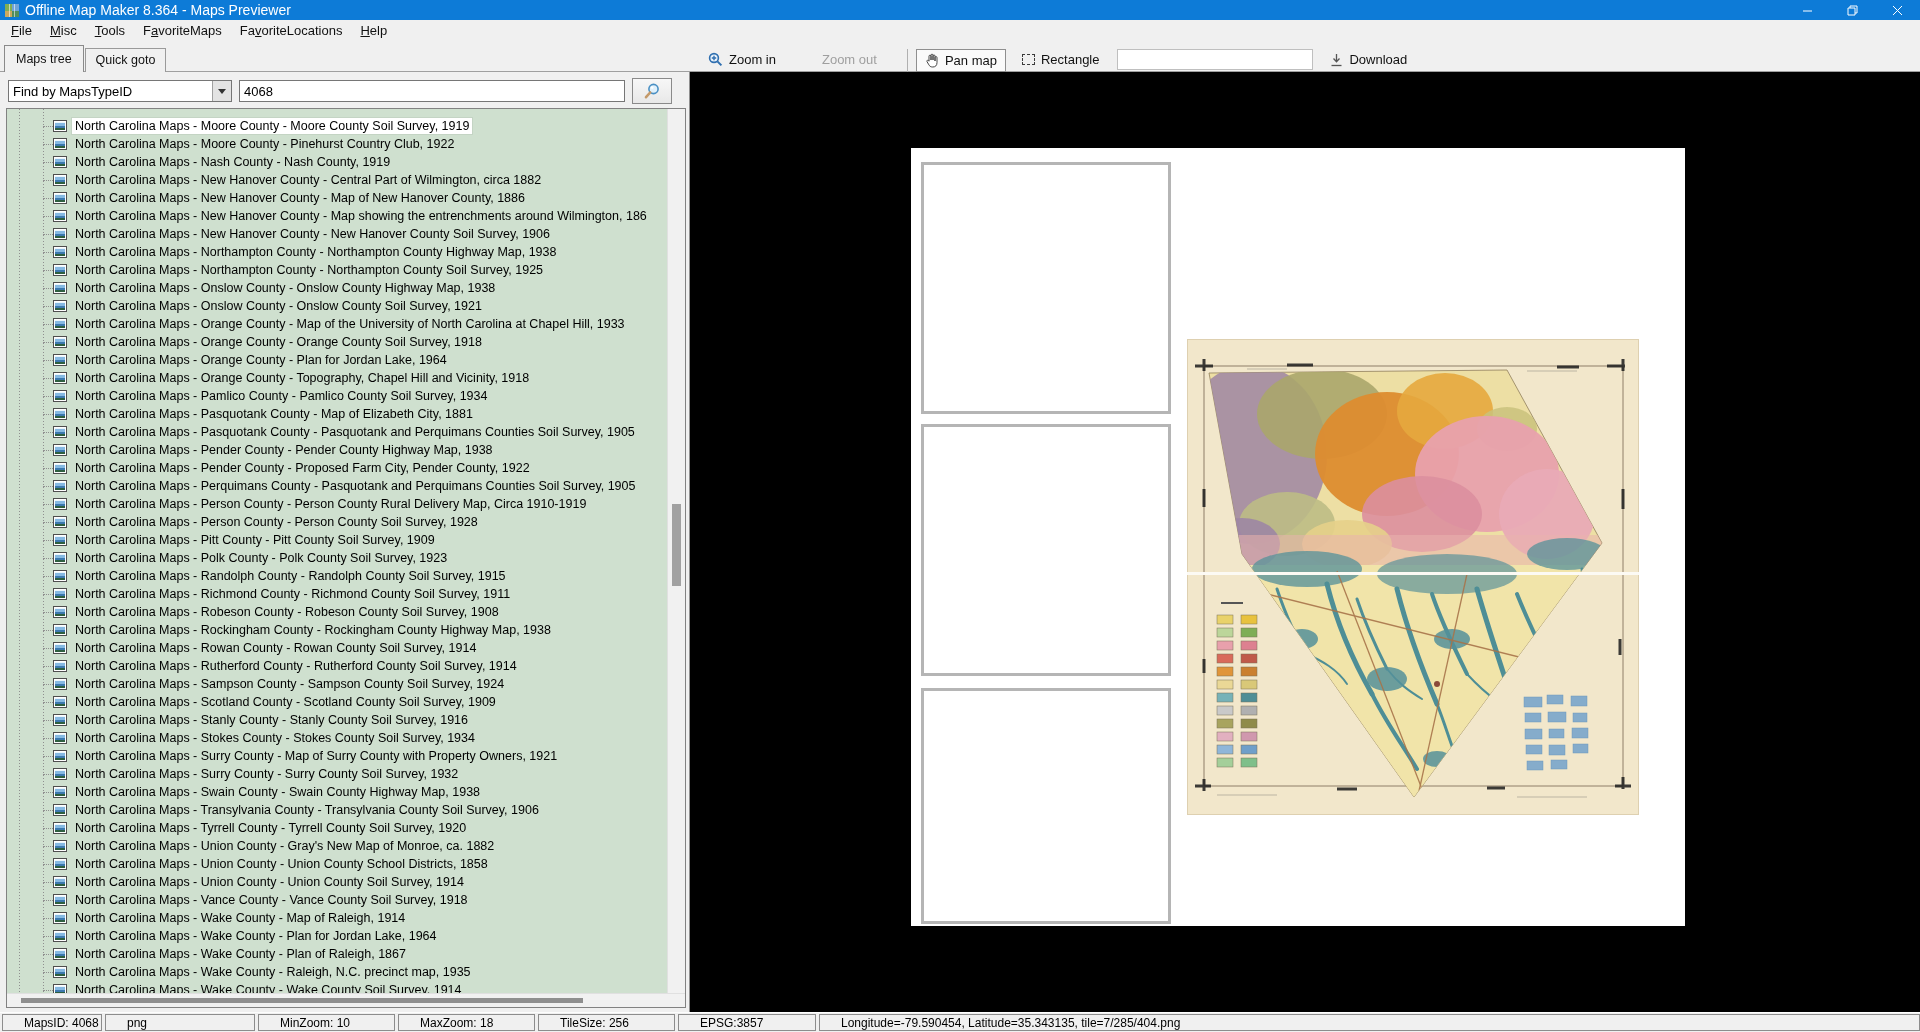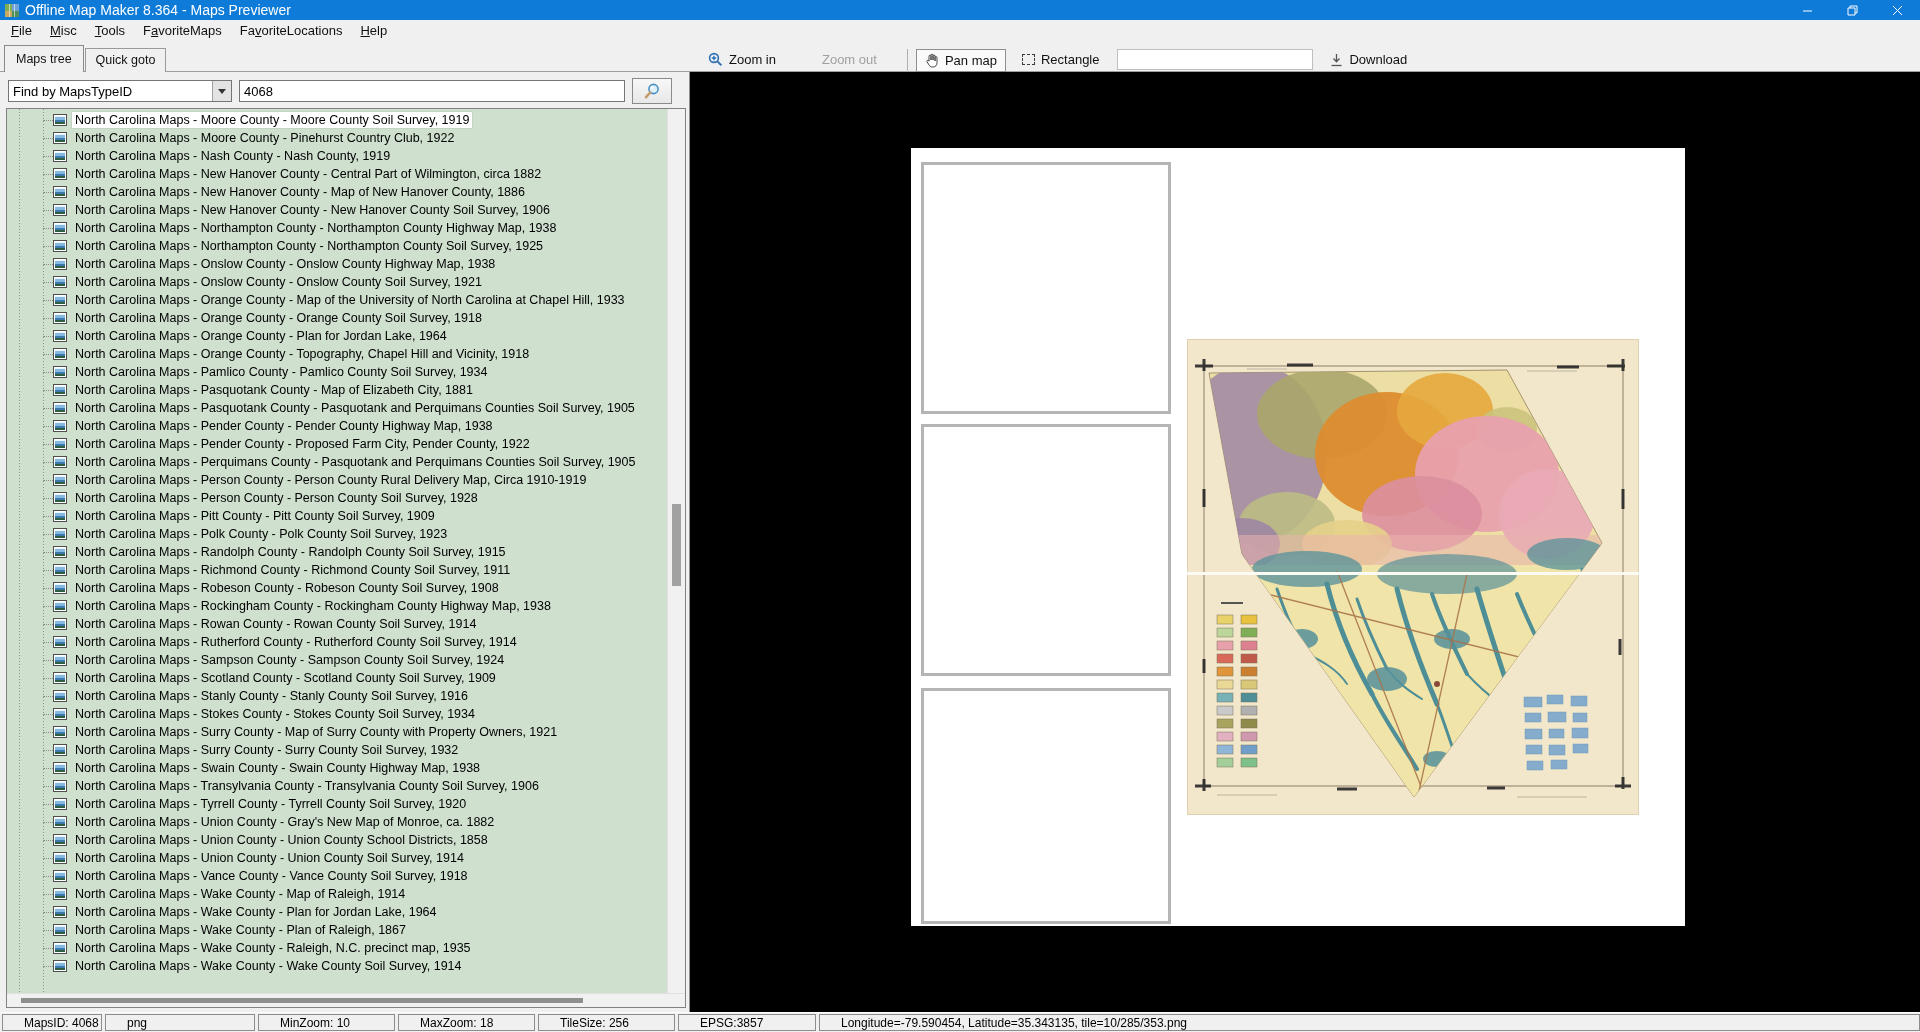--- a/index.html
+++ b/index.html
@@ -37,21 +37,21 @@
   .left-panel { width:690px; flex:0 0 auto; background:#f0f0f0; position:relative; border-right:1px solid #8f8f8f; }
 
   .combo { position:absolute; left:8px; top:8px; width:224px; height:22px; background:#fff; border:1px solid #767676; display:flex; align-items:center; font-size:13px; }
   .combo-text { flex:1; padding-left:4px; white-space:nowrap; overflow:hidden; }
   .combo-arrow { width:19px; height:100%; background:#e3e3e3; border-left:1px solid #a0a0a0; display:flex; align-items:center; justify-content:center; }
   .combo-arrow::after { content:""; width:0; height:0; border-left:4px solid transparent; border-right:4px solid transparent; border-top:5px solid #333; }
   .search-input { position:absolute; left:239px; top:8px; width:386px; height:22px; border:1px solid #767676; background:#fff; font-size:13px; padding:0 4px; font-family:"Liberation Sans", sans-serif; }
   .search-btn { position:absolute; left:632px; top:6px; width:40px; height:26px; background:linear-gradient(#f7f7f7,#e8e8e8); border:1px solid #8a8a8a; display:flex; align-items:center; justify-content:center; }
 
   .tree-box { position:absolute; left:6px; top:36px; width:680px; height:900px; border:1px solid #828282; background:#fff; display:grid; grid-template-columns:1fr 18px; grid-template-rows:1fr 14px; }
-  .tree-list { background:#cfe0cf; overflow:hidden; position:relative; padding-top:2px;
+  .tree-list { background:#cfe0cf; overflow:hidden; position:relative; padding-top:8px;
     background-image:
       repeating-linear-gradient(to bottom, #8f8f8f 0 1px, transparent 1px 3px),
       repeating-linear-gradient(to bottom, #8f8f8f 0 1px, transparent 1px 3px);
     background-size:1px 100%,1px 100%; background-position:12px 0,36px 0; background-repeat:no-repeat,no-repeat;
     background-color:#cfe0cf; }
   .tree-row { height:18px; display:flex; align-items:center; position:relative; padding-left:46px; white-space:nowrap; }
   .tree-row::before { content:""; position:absolute; left:36px; top:9px; width:10px; border-top:1px dotted #8f8f8f; }
   .tree-icon { width:14px; height:12px; flex:0 0 auto; margin-right:5px; border:1px solid #4e4e4e;
     background:linear-gradient(180deg,#eaf5fc 0 18%, #86b9e2 18% 46%, #3c78ae 46% 72%, #2d5e3f 72% 100%);
     box-shadow:inset 0 0 0 1px #ffffff; }
@@ -186,20 +186,24 @@
     <span class="tree-icon"></span>
     <span class="tree-label">North Carolina Maps - Nash County - Nash County, 1919</span>
   </div>
             <div class="tree-row">
     <span class="tree-icon"></span>
     <span class="tree-label">North Carolina Maps - New Hanover County - Central Part of Wilmington, circa 1882</span>
   </div>
             <div class="tree-row">
     <span class="tree-icon"></span>
     <span class="tree-label">North Carolina Maps - New Hanover County - Map of New Hanover County, 1886</span>
+  </div>
+            <div class="tree-row">
+    <span class="tree-icon"></span>
+    <span class="tree-label">North Carolina Maps - New Hanover County - Map showing the entrenchments around Wilmington, 186</span>
   </div>
             <div class="tree-row">
     <span class="tree-icon"></span>
     <span class="tree-label">North Carolina Maps - New Hanover County - New Hanover County Soil Survey, 1906</span>
   </div>
             <div class="tree-row">
     <span class="tree-icon"></span>
     <span class="tree-label">North Carolina Maps - Northampton County - Northampton County Highway Map, 1938</span>
   </div>
             <div class="tree-row">
@@ -508,16 +512,16 @@
     </div>
   </div>
 
   <div class="statusbar" id="statusbar">
       <div class="status-seg" style="width: 100px;">MapsID: 4068</div>
       <div class="status-seg" style="width: 150px;">png</div>
       <div class="status-seg" style="width: 137px;">MinZoom: 10</div>
       <div class="status-seg" style="width: 137px;">MaxZoom: 18</div>
       <div class="status-seg" style="width: 137px;">TileSize: 256</div>
       <div class="status-seg" style="width: 138px;">EPSG:3857</div>
-      <div class="status-seg" style="flex: 1 1 0%;">Longitude=-79.590454, Latitude=35.343135, tile=10/285/353.png</div>
+      <div class="status-seg" style="flex: 1 1 0%;">Longitude=-79.590454, Latitude=35.343135, tile=7/285/404.png</div>
     </div>
 
 </div>
 
 </body></html>

